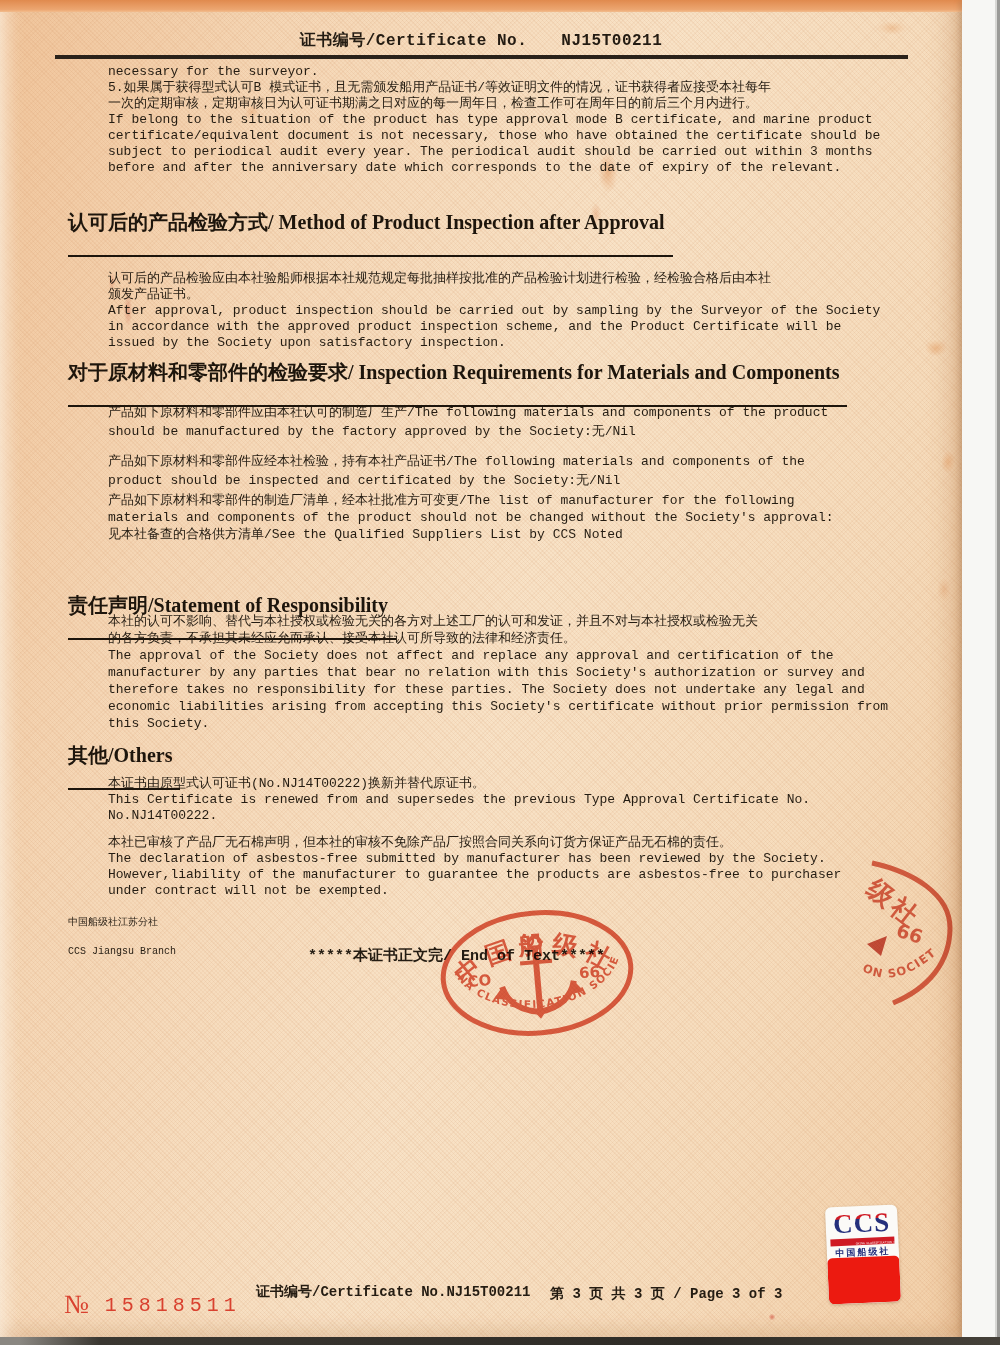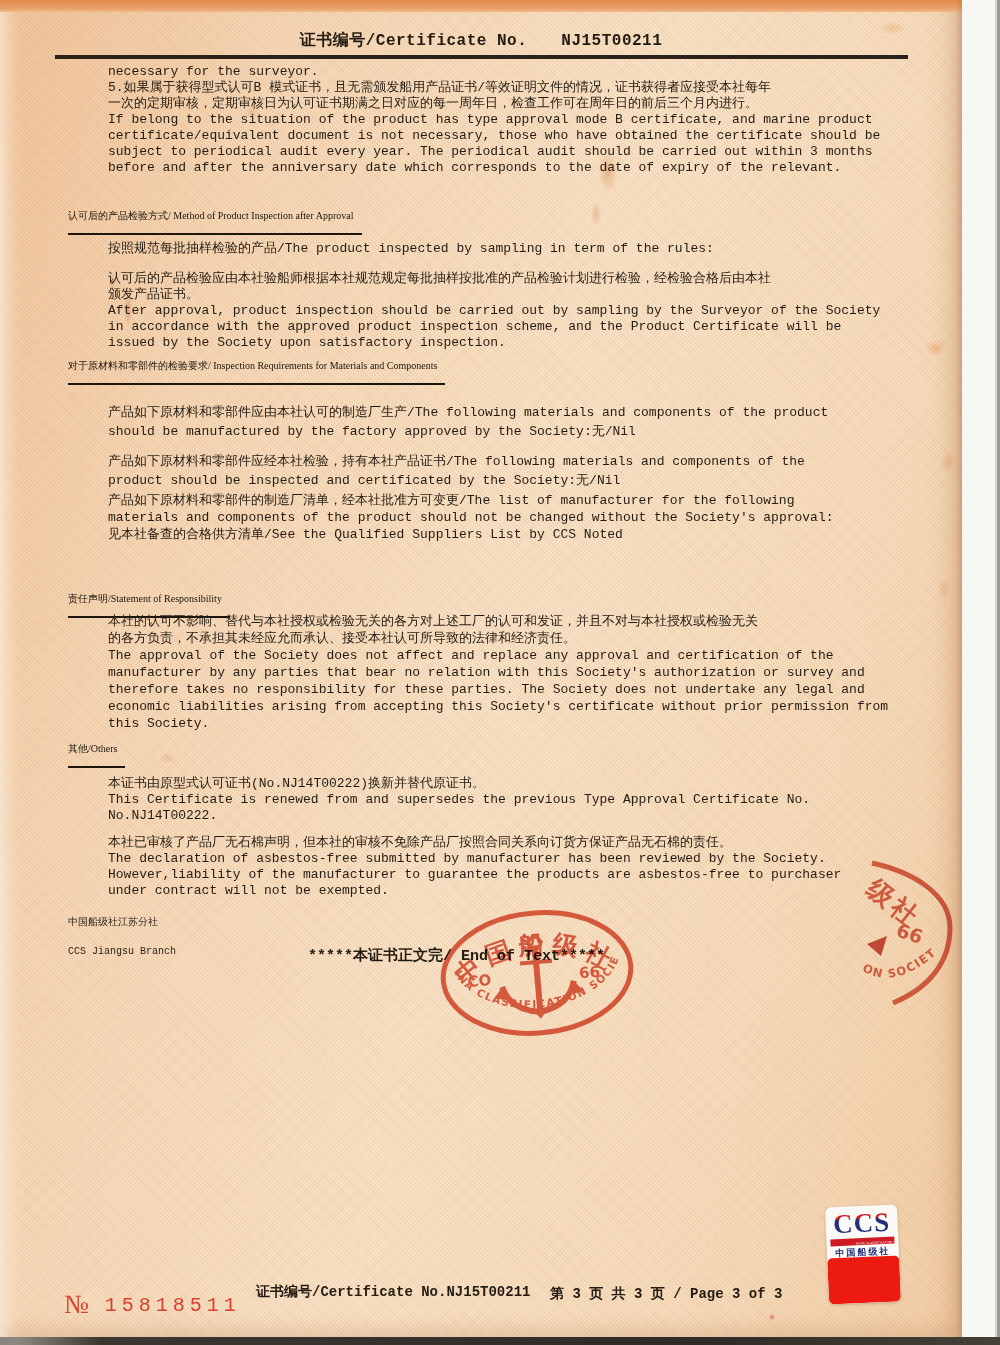--- a/index.html
+++ b/index.html
@@ -50,22 +50,22 @@
     position:absolute; top:55px; left:55px; width:853px; height:3px;
     border-top:2px solid #2a221a; border-bottom:2px solid #2a221a;
   }
   .para {
     position:absolute; left:108px; white-space:pre;
     font-size:13px; line-height:16px; color:#241c12;
   }
   .hd {
     position:absolute; left:68px;
     font-family:"Liberation Serif","DejaVu Serif",serif;
-    font-weight:normal; font-size:10px; color:#1d150c;
-    border-bottom:2px solid #1d150c; padding:0 8px 10px 0; white-space:pre;
+    font-weight:bold; font-size:20px; color:#1d150c;
+    border-bottom:2px solid #1d150c; padding:0 8px 19px 0; white-space:pre;
   }
   .lh17 { line-height:17px; }
   .lh19 { line-height:19px; }
   .issuer { position:absolute; left:68px; font-size:10px; color:#241c12; white-space:pre; }
   .endtext { position:absolute; left:308px; top:946px; font-size:15px; font-weight:bold; color:#241c12; white-space:pre; }
   
   .seal-main { position:absolute; left:437px; top:898px; mix-blend-mode:multiply; opacity:.92; }
   .seal-partial { position:absolute; left:853px; top:852px; mix-blend-mode:multiply; opacity:.85; }
   svg { overflow:visible; }
   
@@ -118,21 +118,20 @@
 
     <div class="para" style="top:64px;">necessary for the surveyor.
 5.如果属于获得型式认可B 模式证书，且无需颁发船用产品证书/等效证明文件的情况，证书获得者应接受本社每年
 一次的定期审核，定期审核日为认可证书期满之日对应的每一周年日，检查工作可在周年日的前后三个月内进行。
 If belong to the situation of the product has type approval mode B certificate, and marine product
 certificate/equivalent document is not necessary, those who have obtained the certificate should be
 subject to periodical audit every year. The periodical audit should be carried out within 3 months
 before and after the anniversary date which corresponds to the date of expiry of the relevant.</div>
 
     <div class="hd" style="top:209px;">认可后的产品检验方式/ Method of Product Inspection after Approval</div>
-    <div class="para" style="top:241px;">按照规范每批抽样检验的产品/The product inspected by sampling in term of the rules:</div>
     <div class="para" style="top:271px;">认可后的产品检验应由本社验船师根据本社规范规定每批抽样按批准的产品检验计划进行检验，经检验合格后由本社
 颁发产品证书。
 After approval, product inspection should be carried out by sampling by the Surveyor of the Society
 in accordance with the approved product inspection scheme, and the Product Certificate will be
 issued by the Society upon satisfactory inspection.</div>
 
     <div class="hd" style="top:359px;">对于原材料和零部件的检验要求/ Inspection Requirements for Materials and Components</div>
     <div class="para lh19" style="top:403px;">产品如下原材料和零部件应由本社认可的制造厂生产/The following materials and components of the product
 should be manufactured by the factory approved by the Society:无/Nil</div>
     <div class="para lh19" style="top:452px;">产品如下原材料和零部件应经本社检验，持有本社产品证书/The following materials and components of the

